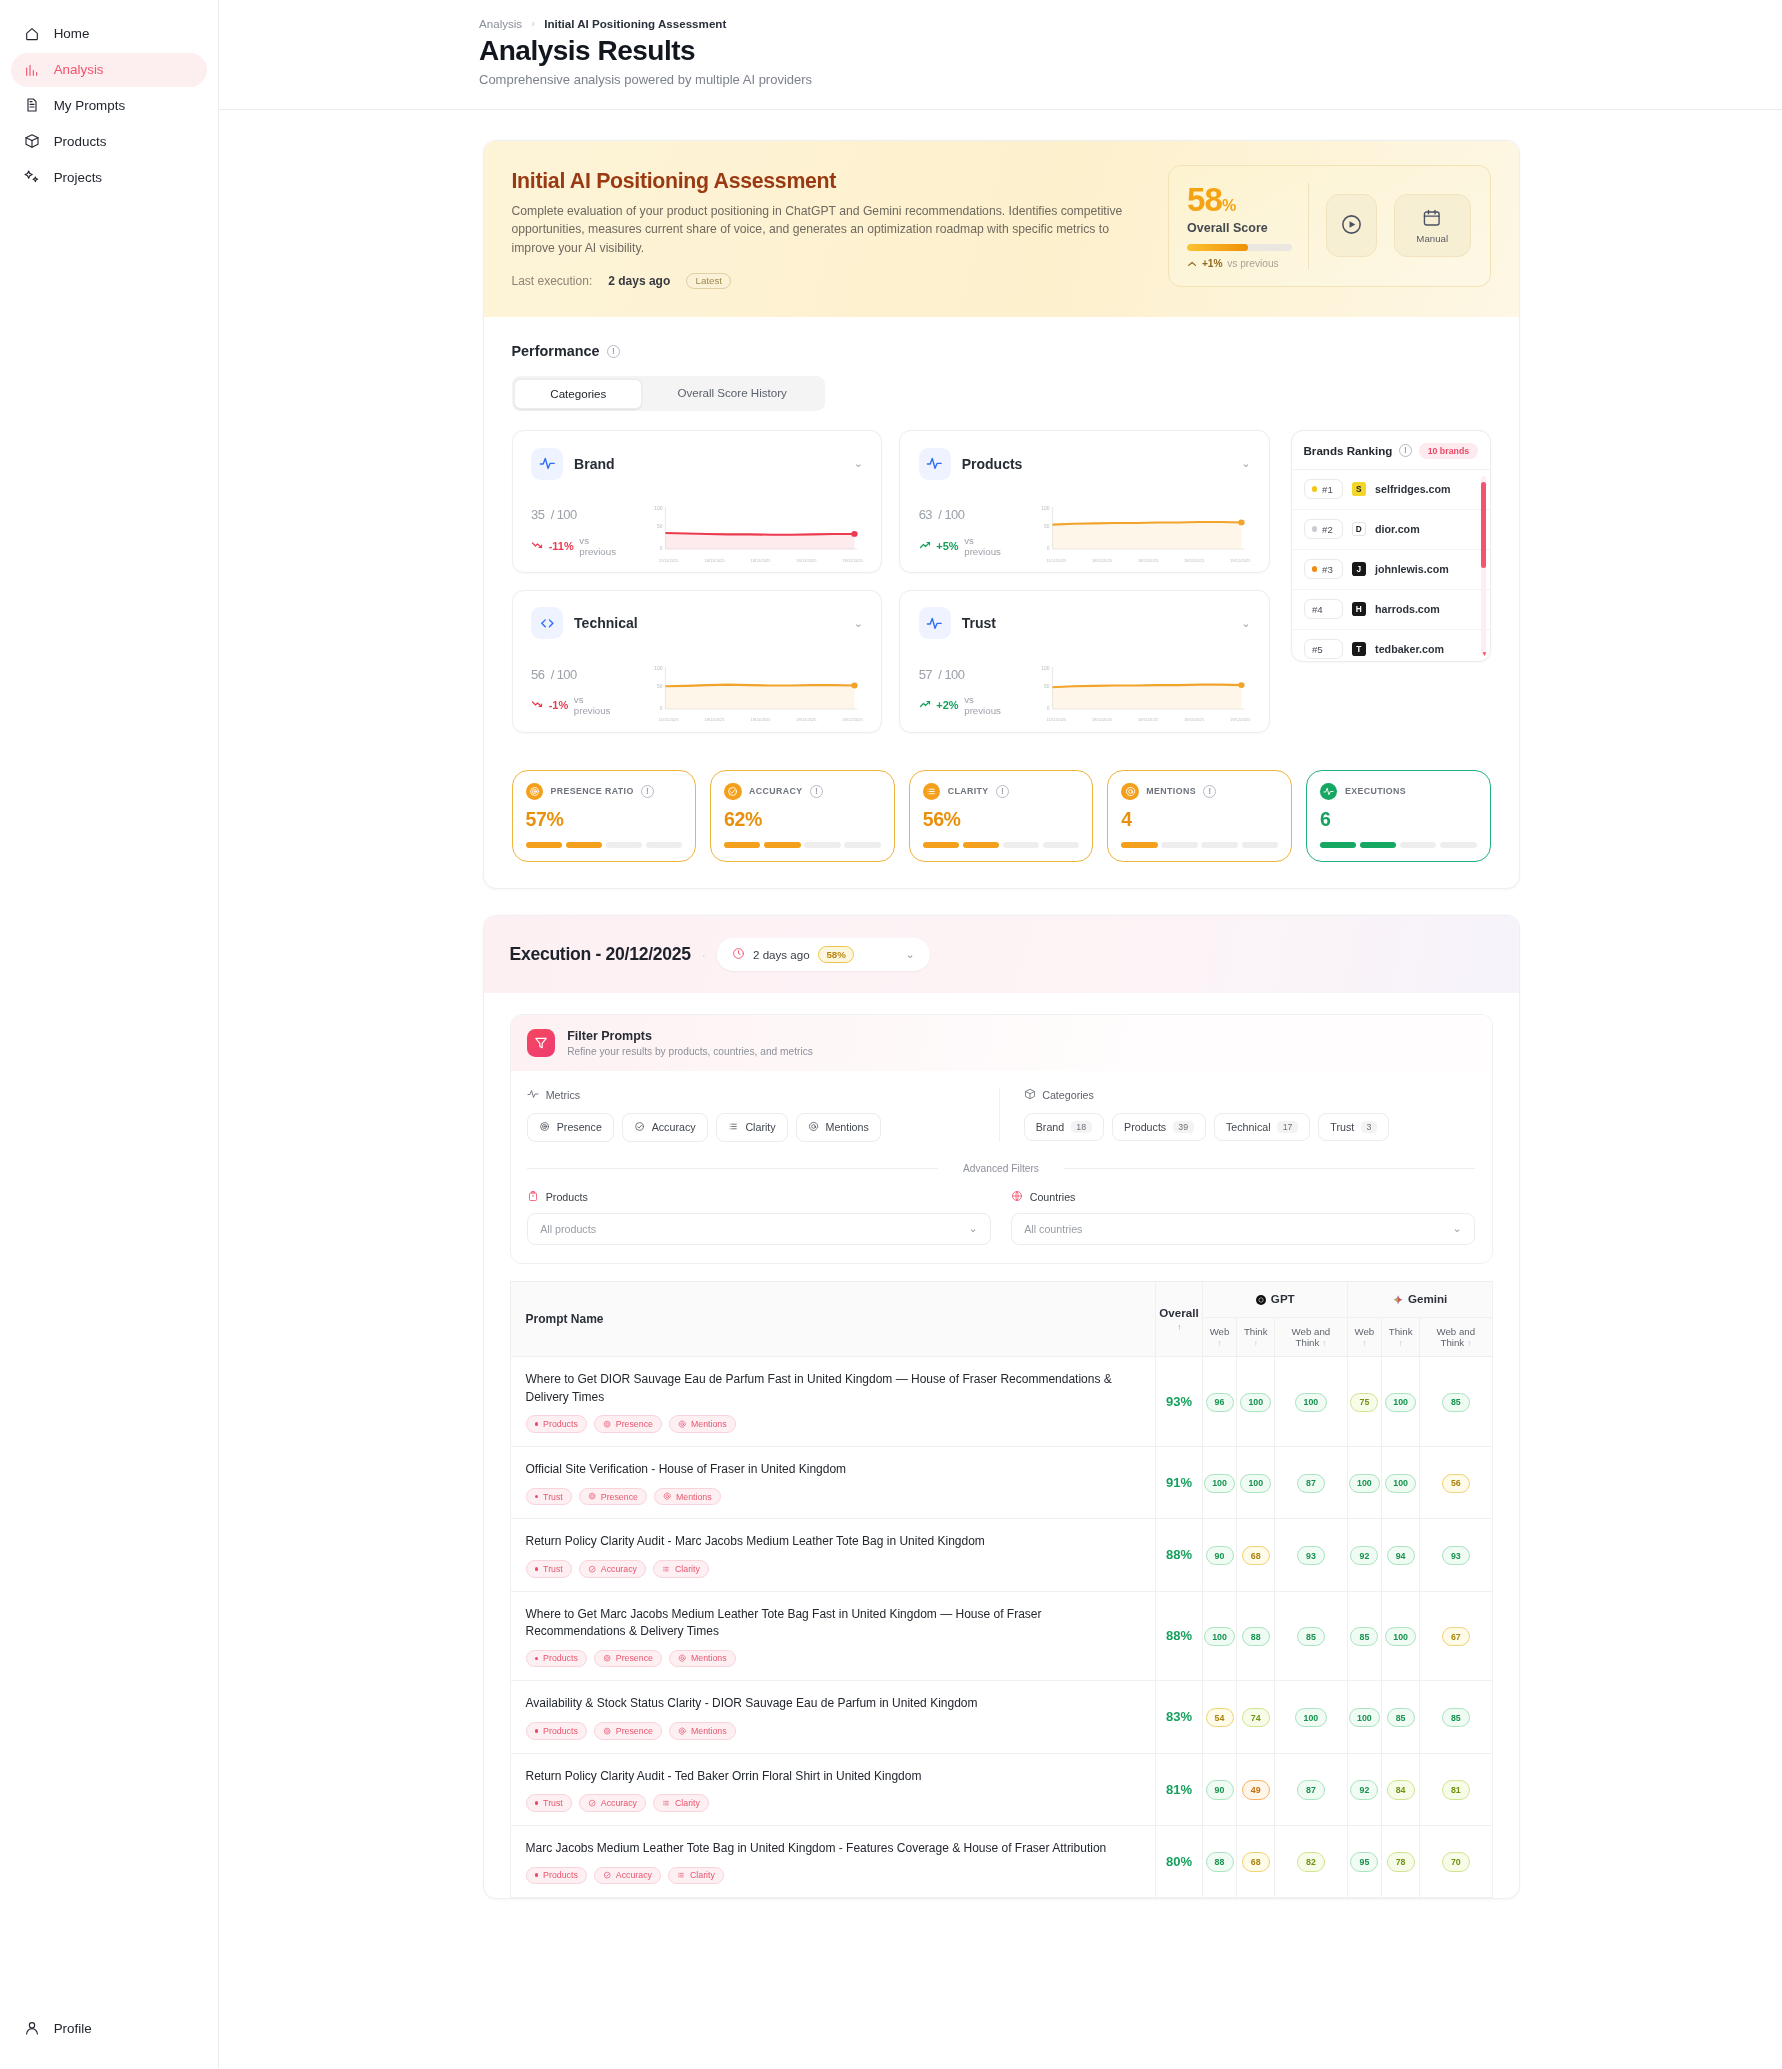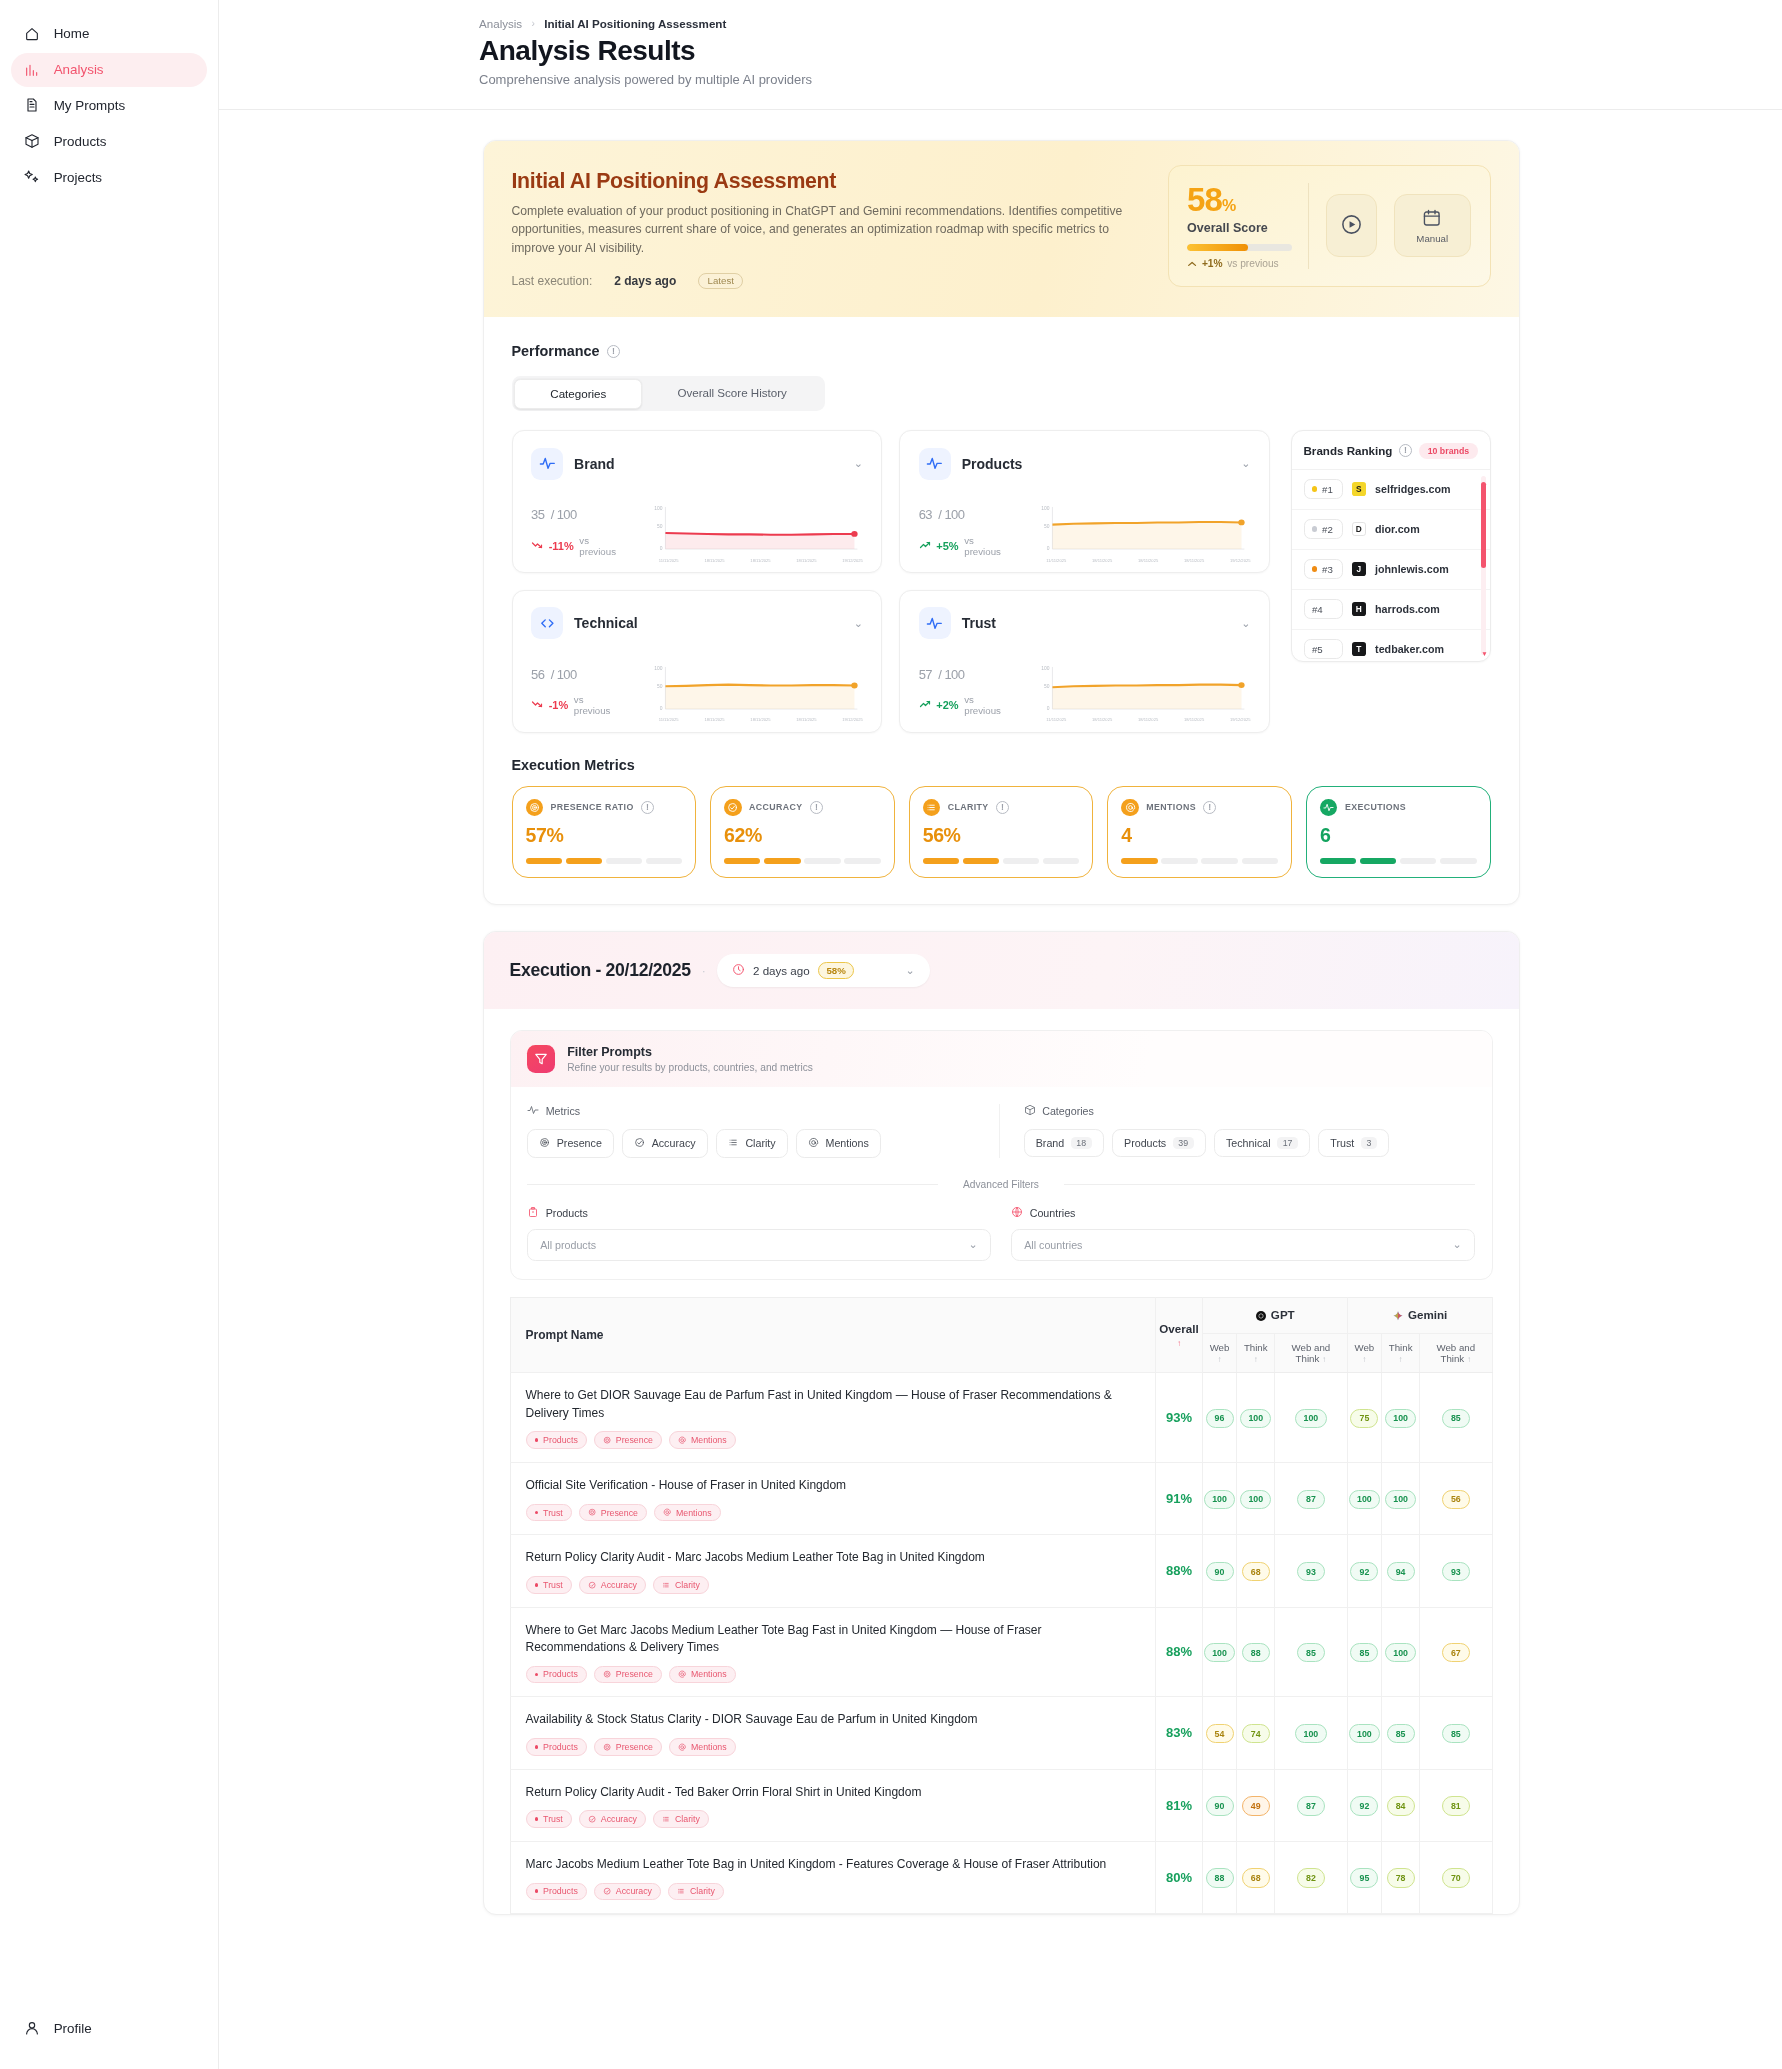--- a/index.html
+++ b/index.html
@@ -70,21 +70,21 @@
   .hero {
     background: linear-gradient(105deg,#fdf4d8 0%, #fdf0cd 55%, #fdf7e4 100%);
     padding: 24px 28px 28px 28px;
     display: flex;
     align-items: flex-start;
     gap: 22px;
   }
   .hero-left { flex: 1 1 auto; min-width: 0; padding-top: 3.7px; }
   .hero-title { font-size: 21.3px; font-weight: 700; color: #9a3a13; letter-spacing: -0.3px; }
   .hero-desc { font-size: 12.2px; line-height: 1.52; color: #6f6a5f; margin-top: 8.3px; max-width: 649px; }
-  .hero-meta { margin-top: 15px; display: flex; align-items: center; gap: 22px; font-size: 12px; color: #8a8577; text-align: right; }
+  .hero-meta { margin-top: 15px; display: flex; align-items: center; gap: 16px; font-size: 12px; color: #8a8577; text-align: right; }
   .hero-meta b { color: #36393f; font-weight: 700; }
   .pill-latest {
     border: 0.9px solid #e0cfa4; color: #a08a52; background: #fbf1d6;
     font-size: 9.7px; padding: 1.9px 8.3px; border-radius: 927px;
   }
 
   .hero-right {
     flex: 0 0 auto; width: 323px;
     background: linear-gradient(150deg,#fdf3d0,#fdf8e7);
     border: 0.9px solid #f3e2b4;
@@ -618,21 +618,20 @@
             <div class="sc-arrow" style="top:48px">▲</div>
             <div class="brands-scroll">
                 <i></i>
               </div>
             <div class="sc-arrow" style="bottom:3.7px">▼</div>
           </div>
         </div>
       </div>
 
       <div class="exec-metrics">
-        <div class="sec-title">Execution Metrics</div>
         <div class="em-grid" id="em-grid">
             <div class="em-card">
               <div class="em-head">
                 <span class="em-ico">
                   <svg width="11" height="11" viewBox="0 0 24 24" fill="none" stroke="#fff" stroke-width="2" stroke-linecap="round" stroke-linejoin="round">
                     <circle cx="12" cy="12" r="8.5"></circle>
                     <circle cx="12" cy="12" r="4.5"></circle>
                     <circle cx="12" cy="12" r="1.2"></circle>
                   </svg>
                 </span>

